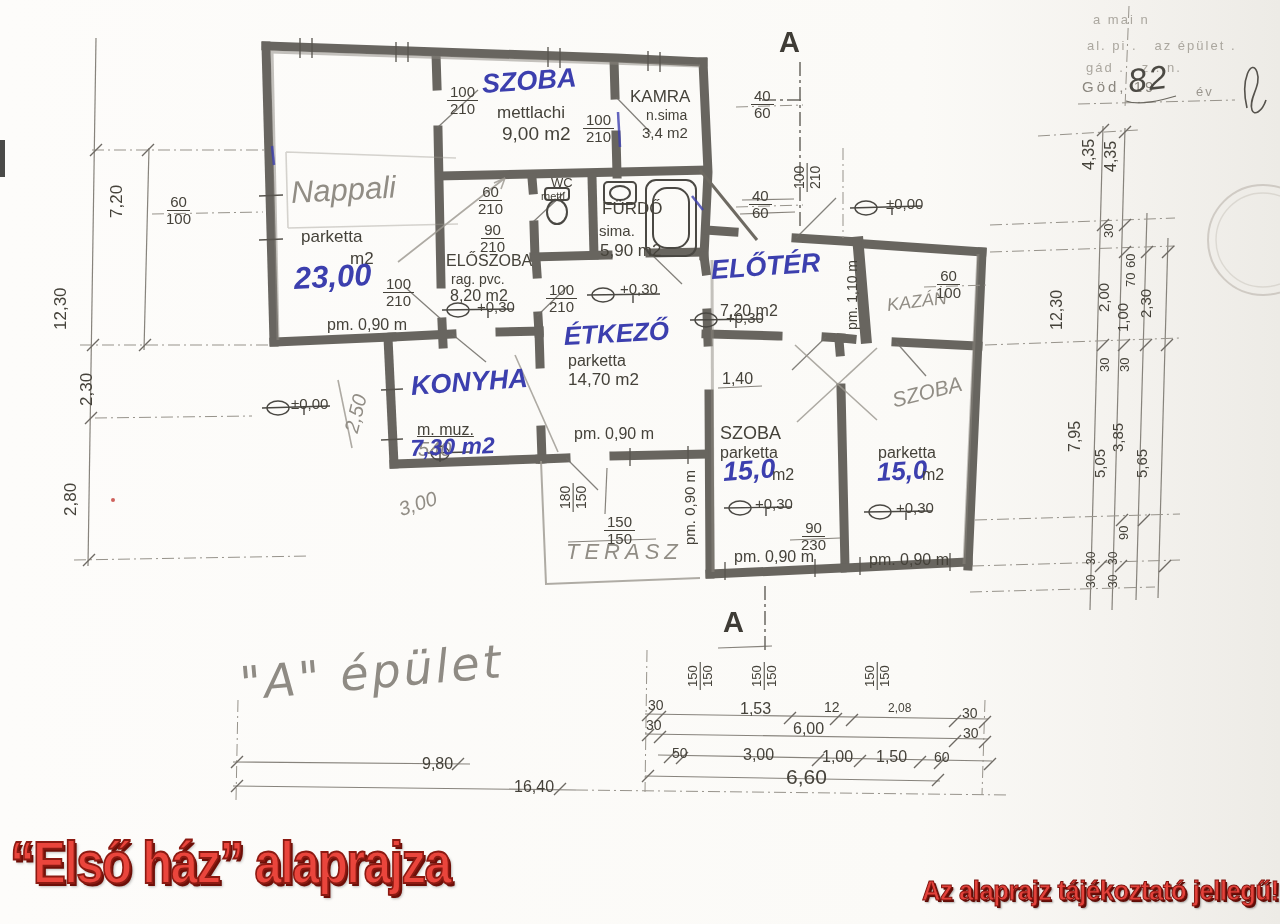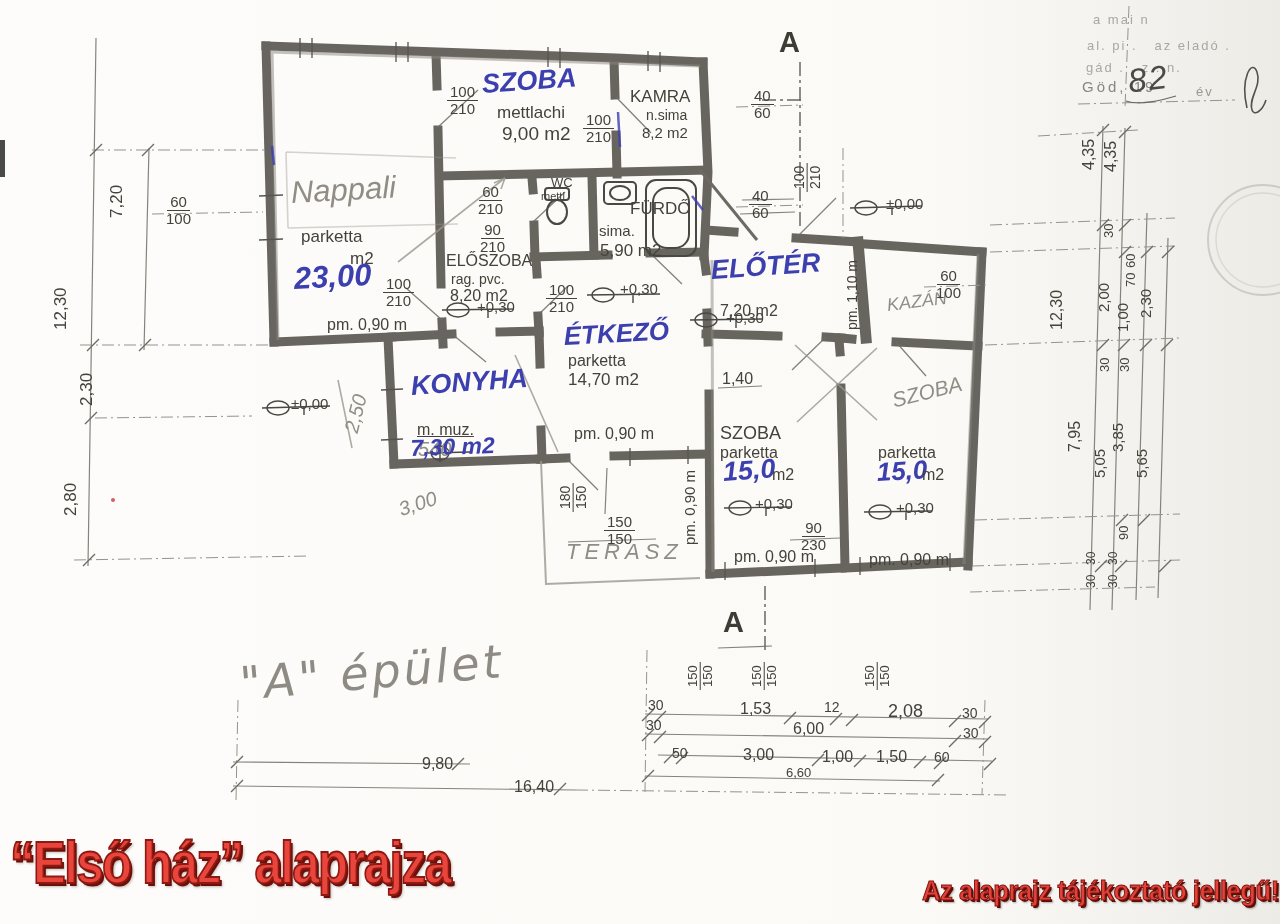--- a/index.html
+++ b/index.html
@@ -217,29 +217,29 @@
   <div id="edge-sliver"></div>
 
   <div id="annotations">
       <div class="ann blue" style="left: 481px; top: 70px; font-size: 27px; transform: rotate(-4deg);">SZOBA</div>
       <div class="ann ink" style="left: 497px; top: 104px; font-size: 17px;">mettlachi</div>
       <div class="ann ink" style="left: 502px; top: 124px; font-size: 19px;">9,00 m2</div>
       <div class="ann ink frac" style="left: 447px; top: 84px; font-size: 15px;"><span class="ftop">100</span><span>210</span></div>
       <div class="ann ink frac" style="left: 583px; top: 112px; font-size: 15px;"><span class="ftop">100</span><span>210</span></div>
       <div class="ann ink" style="left: 630px; top: 88px; font-size: 17px;">KAMRA</div>
       <div class="ann ink" style="left: 646px; top: 108px; font-size: 14px;">n.sima</div>
-      <div class="ann ink" style="left: 642px; top: 125px; font-size: 15px;">8,2 m2</div>
+      <div class="ann ink" style="left: 642px; top: 125px; font-size: 15px;">3,4 m2</div>
       <div class="ann pencil" style="left: 290px; top: 176px; font-size: 31px; transform: rotate(-3deg);">Nappali</div>
       <div class="ann ink" style="left: 301px; top: 228px; font-size: 17px;">parketta</div>
       <div class="ann ink" style="left: 350px; top: 250px; font-size: 17px;">m2</div>
       <div class="ann blue" style="left: 293px; top: 262px; font-size: 31px; transform: rotate(-3deg);">23,00</div>
       <div class="ann ink frac" style="left: 478px; top: 184px; font-size: 15px;"><span class="ftop">60</span><span>210</span></div>
       <div class="ann ink" style="left: 551px; top: 176px; font-size: 13px;">WC</div>
       <div class="ann ink" style="left: 541px; top: 191px; font-size: 11px;">mettl</div>
-      <div class="ann ink" style="left: 602px; top: 200px; font-size: 17px; margin-left: 28px;">FÜRDŐ</div>
+      <div class="ann ink" style="left: 602px; top: 200px; font-size: 17px;">FÜRDŐ</div>
       <div class="ann ink" style="left: 599px; top: 223px; font-size: 15px;">sima.</div>
       <div class="ann ink" style="left: 600px; top: 242px; font-size: 17px;">5,90 m2</div>
       <div class="ann ink frac" style="left: 480px; top: 222px; font-size: 15px;"><span class="ftop">90</span><span>210</span></div>
       <div class="ann ink" style="left: 446px; top: 252px; font-size: 16px;">ELŐSZOBA</div>
       <div class="ann ink" style="left: 451px; top: 272px; font-size: 14px;">rag. pvc.</div>
       <div class="ann ink" style="left: 450px; top: 287px; font-size: 16px;">8,20 m2</div>
       <div class="ann ink" style="left: 477px; top: 299px; font-size: 15px;">+0,30</div>
       <div class="ann ink frac" style="left: 383px; top: 276px; font-size: 15px;"><span class="ftop">100</span><span>210</span></div>
       <div class="ann ink frac" style="left: 546px; top: 282px; font-size: 15px;"><span class="ftop">100</span><span>210</span></div>
       <div class="ann ink" style="left: 327px; top: 316px; font-size: 16px;">pm. 0,90 m</div>
@@ -307,42 +307,42 @@
       <div class="ann ink" style="left: 1098px; top: 565px; font-size: 12px; transform: rotate(-90deg) translateY(-100%);">30</div>
       <div class="ann ink" style="left: 1120px; top: 565px; font-size: 12px; transform: rotate(-90deg) translateY(-100%);">30</div>
       <div class="ann ink" style="left: 1098px; top: 588px; font-size: 12px; transform: rotate(-90deg) translateY(-100%);">30</div>
       <div class="ann ink" style="left: 1120px; top: 588px; font-size: 12px; transform: rotate(-90deg) translateY(-100%);">30</div>
       <div class="ann ink frac" style="left: 714px; top: 690px; font-size: 13px; transform: rotate(-90deg) translateY(-100%);"><span class="ftop">150</span><span>150</span></div>
       <div class="ann ink frac" style="left: 778px; top: 690px; font-size: 13px; transform: rotate(-90deg) translateY(-100%);"><span class="ftop">150</span><span>150</span></div>
       <div class="ann ink frac" style="left: 891px; top: 690px; font-size: 13px; transform: rotate(-90deg) translateY(-100%);"><span class="ftop">150</span><span>150</span></div>
       <div class="ann ink" style="left: 648px; top: 698px; font-size: 14px;">30</div>
       <div class="ann ink" style="left: 740px; top: 700px; font-size: 16px;">1,53</div>
       <div class="ann ink" style="left: 824px; top: 700px; font-size: 14px;">12</div>
-      <div class="ann ink" style="left: 888px; top: 702px; font-size: 18px;">2,08</div>
+      <div class="ann ink" style="left: 888px; top: 702px; font-size: 12px;">2,08</div>
       <div class="ann ink" style="left: 962px; top: 706px; font-size: 14px;">30</div>
       <div class="ann ink" style="left: 646px; top: 718px; font-size: 14px;">30</div>
       <div class="ann ink" style="left: 793px; top: 720px; font-size: 16px;">6,00</div>
       <div class="ann ink" style="left: 963px; top: 726px; font-size: 14px;">30</div>
       <div class="ann ink" style="left: 672px; top: 746px; font-size: 14px;">50</div>
       <div class="ann ink" style="left: 743px; top: 746px; font-size: 16px;">3,00</div>
       <div class="ann ink" style="left: 822px; top: 748px; font-size: 16px;">1,00</div>
       <div class="ann ink" style="left: 876px; top: 748px; font-size: 16px;">1,50</div>
       <div class="ann ink" style="left: 934px; top: 750px; font-size: 14px;">60</div>
-      <div class="ann ink" style="left: 786px; top: 766px; font-size: 13px;">6,60</div>
+      <div class="ann ink" style="left: 786px; top: 766px; font-size: 21px;">6,60</div>
       <div class="ann ink" style="left: 422px; top: 755px; font-size: 16px;">9,80</div>
       <div class="ann ink" style="left: 514px; top: 778px; font-size: 16px;">16,40</div>
     </div>
 
   <div id="a-top" class="a-marker">A</div>
   <div id="a-bottom" class="a-marker">A</div>
   <div id="building-label" class="ann">"A" épület</div>
 
 
   <div id="scan1" class="scanline">a mai n</div>
-  <div id="scan2" class="scanline">al. pi .   az eladó .</div>
+  <div id="scan2" class="scanline">al. pi .   az épület .</div>
   <div id="scan3" class="scanline">gád . , z . n.</div>
   <div id="scan-god" class="scanline">Göd, 19</div>
   <div id="scan-year" class="scanline">82</div>
   <div id="scan-ev" class="scanline">év</div>
 
   <div id="red-title">“Első ház” alaprajza</div>
   <div id="red-note">Az alaprajz tájékoztató jellegű!</div>
 </div>
 
 </body></html>

